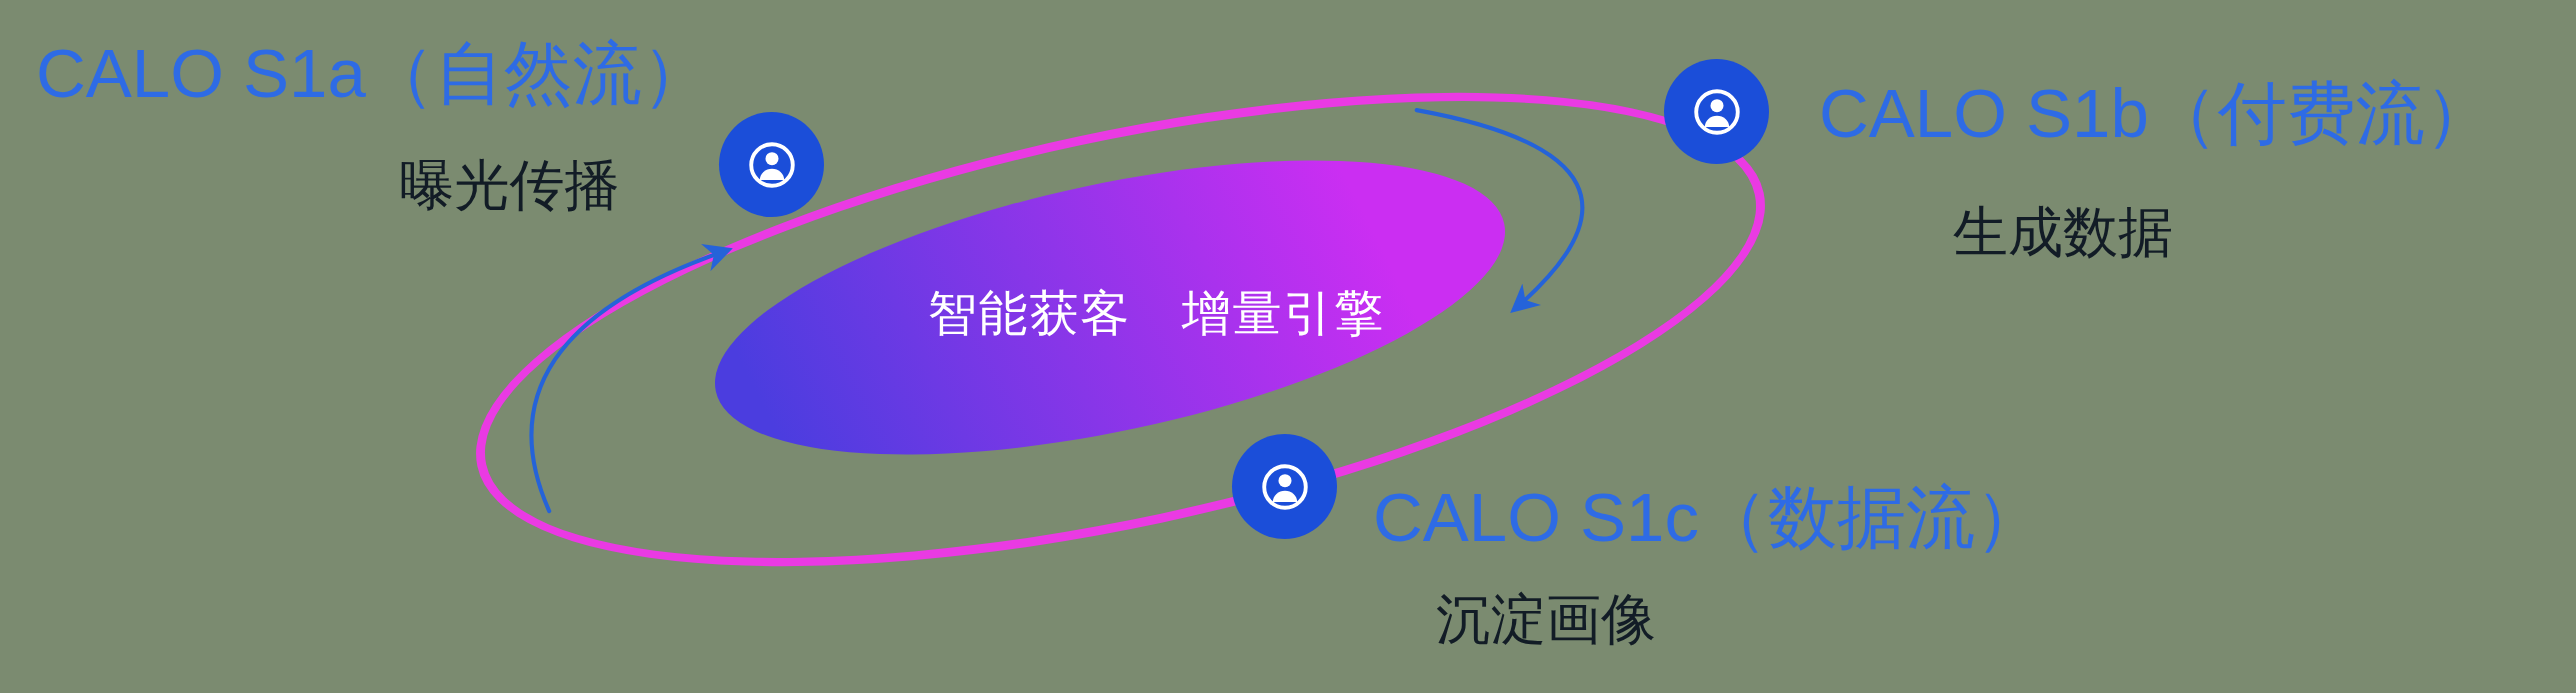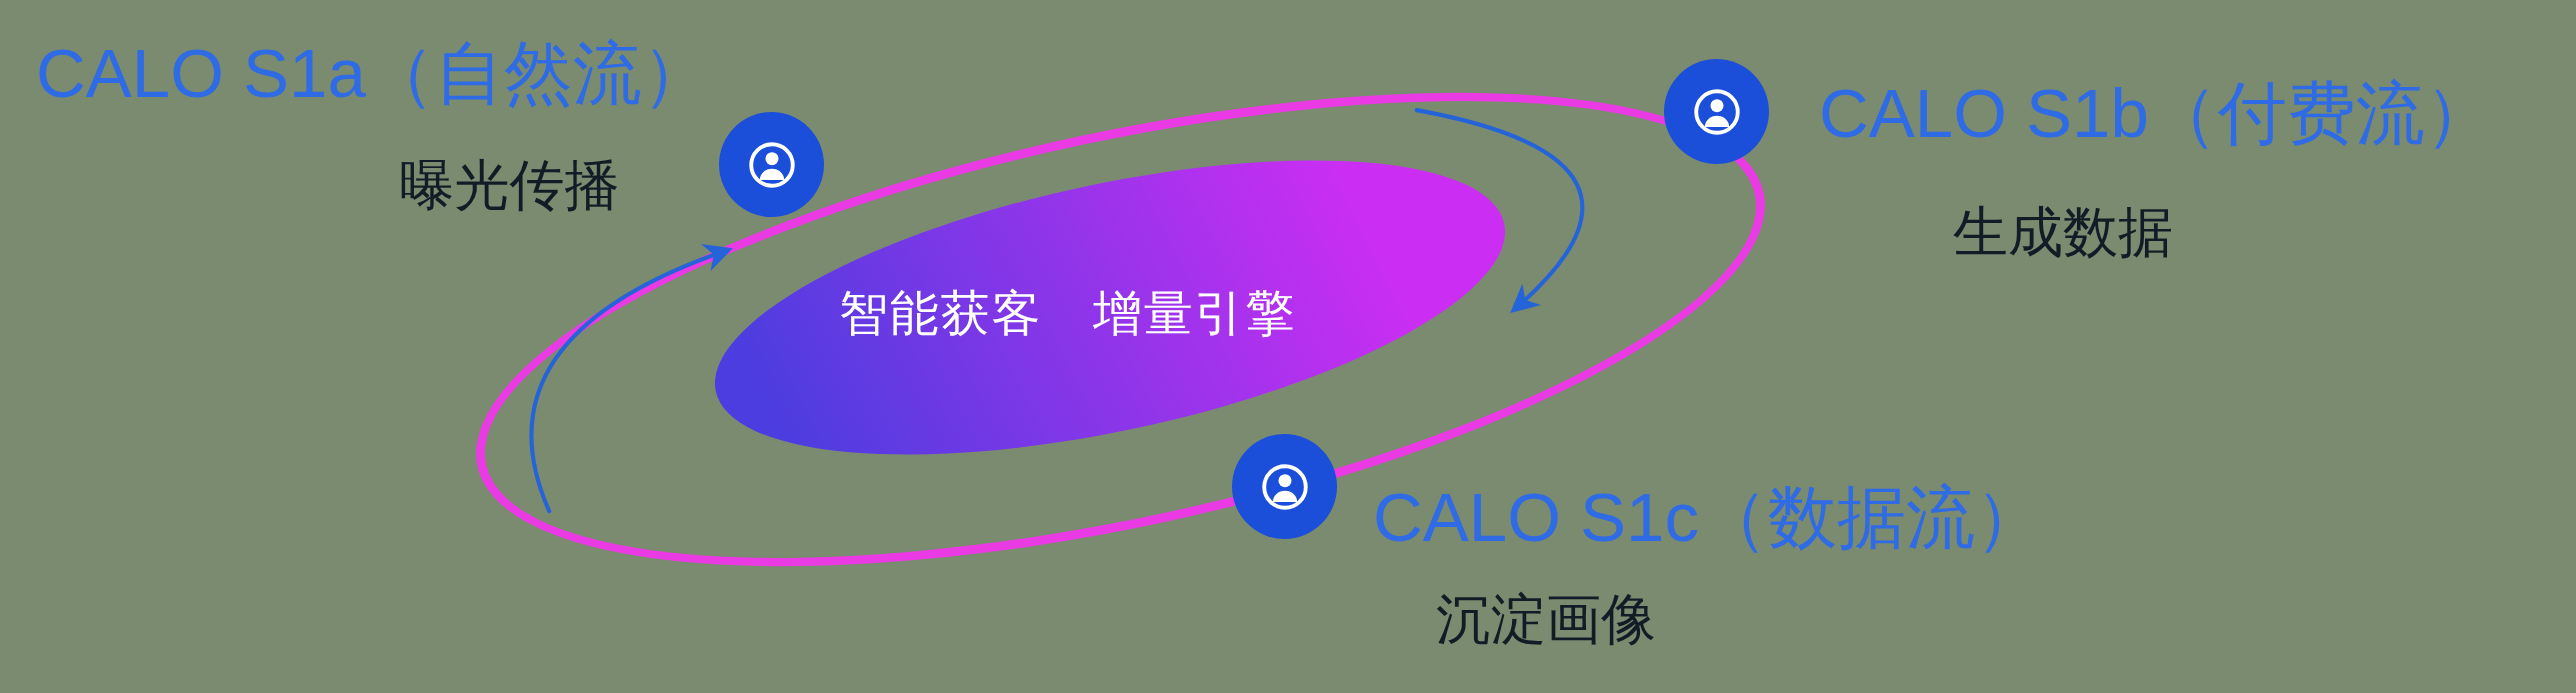--- a/index.html
+++ b/index.html
@@ -33,21 +33,21 @@
     position:absolute;
     left:1013px;top:207px;width:182px;
     text-align:center;
     font-size:75px;line-height:1;
     font-weight:500;
     color:var(--center-text);
   }
   .core-subtitle{
     position:absolute;
     left:839px;top:287px;width:546px;
-    text-align:left;
+    text-align:right;
     font-size:49px;line-height:1.1;
     font-weight:500;
     letter-spacing:1.8px;
     color:var(--center-text);
   }
   
   .orbit-node{
     position:absolute;
     width:105px;height:105px;
     border-radius:50%;

